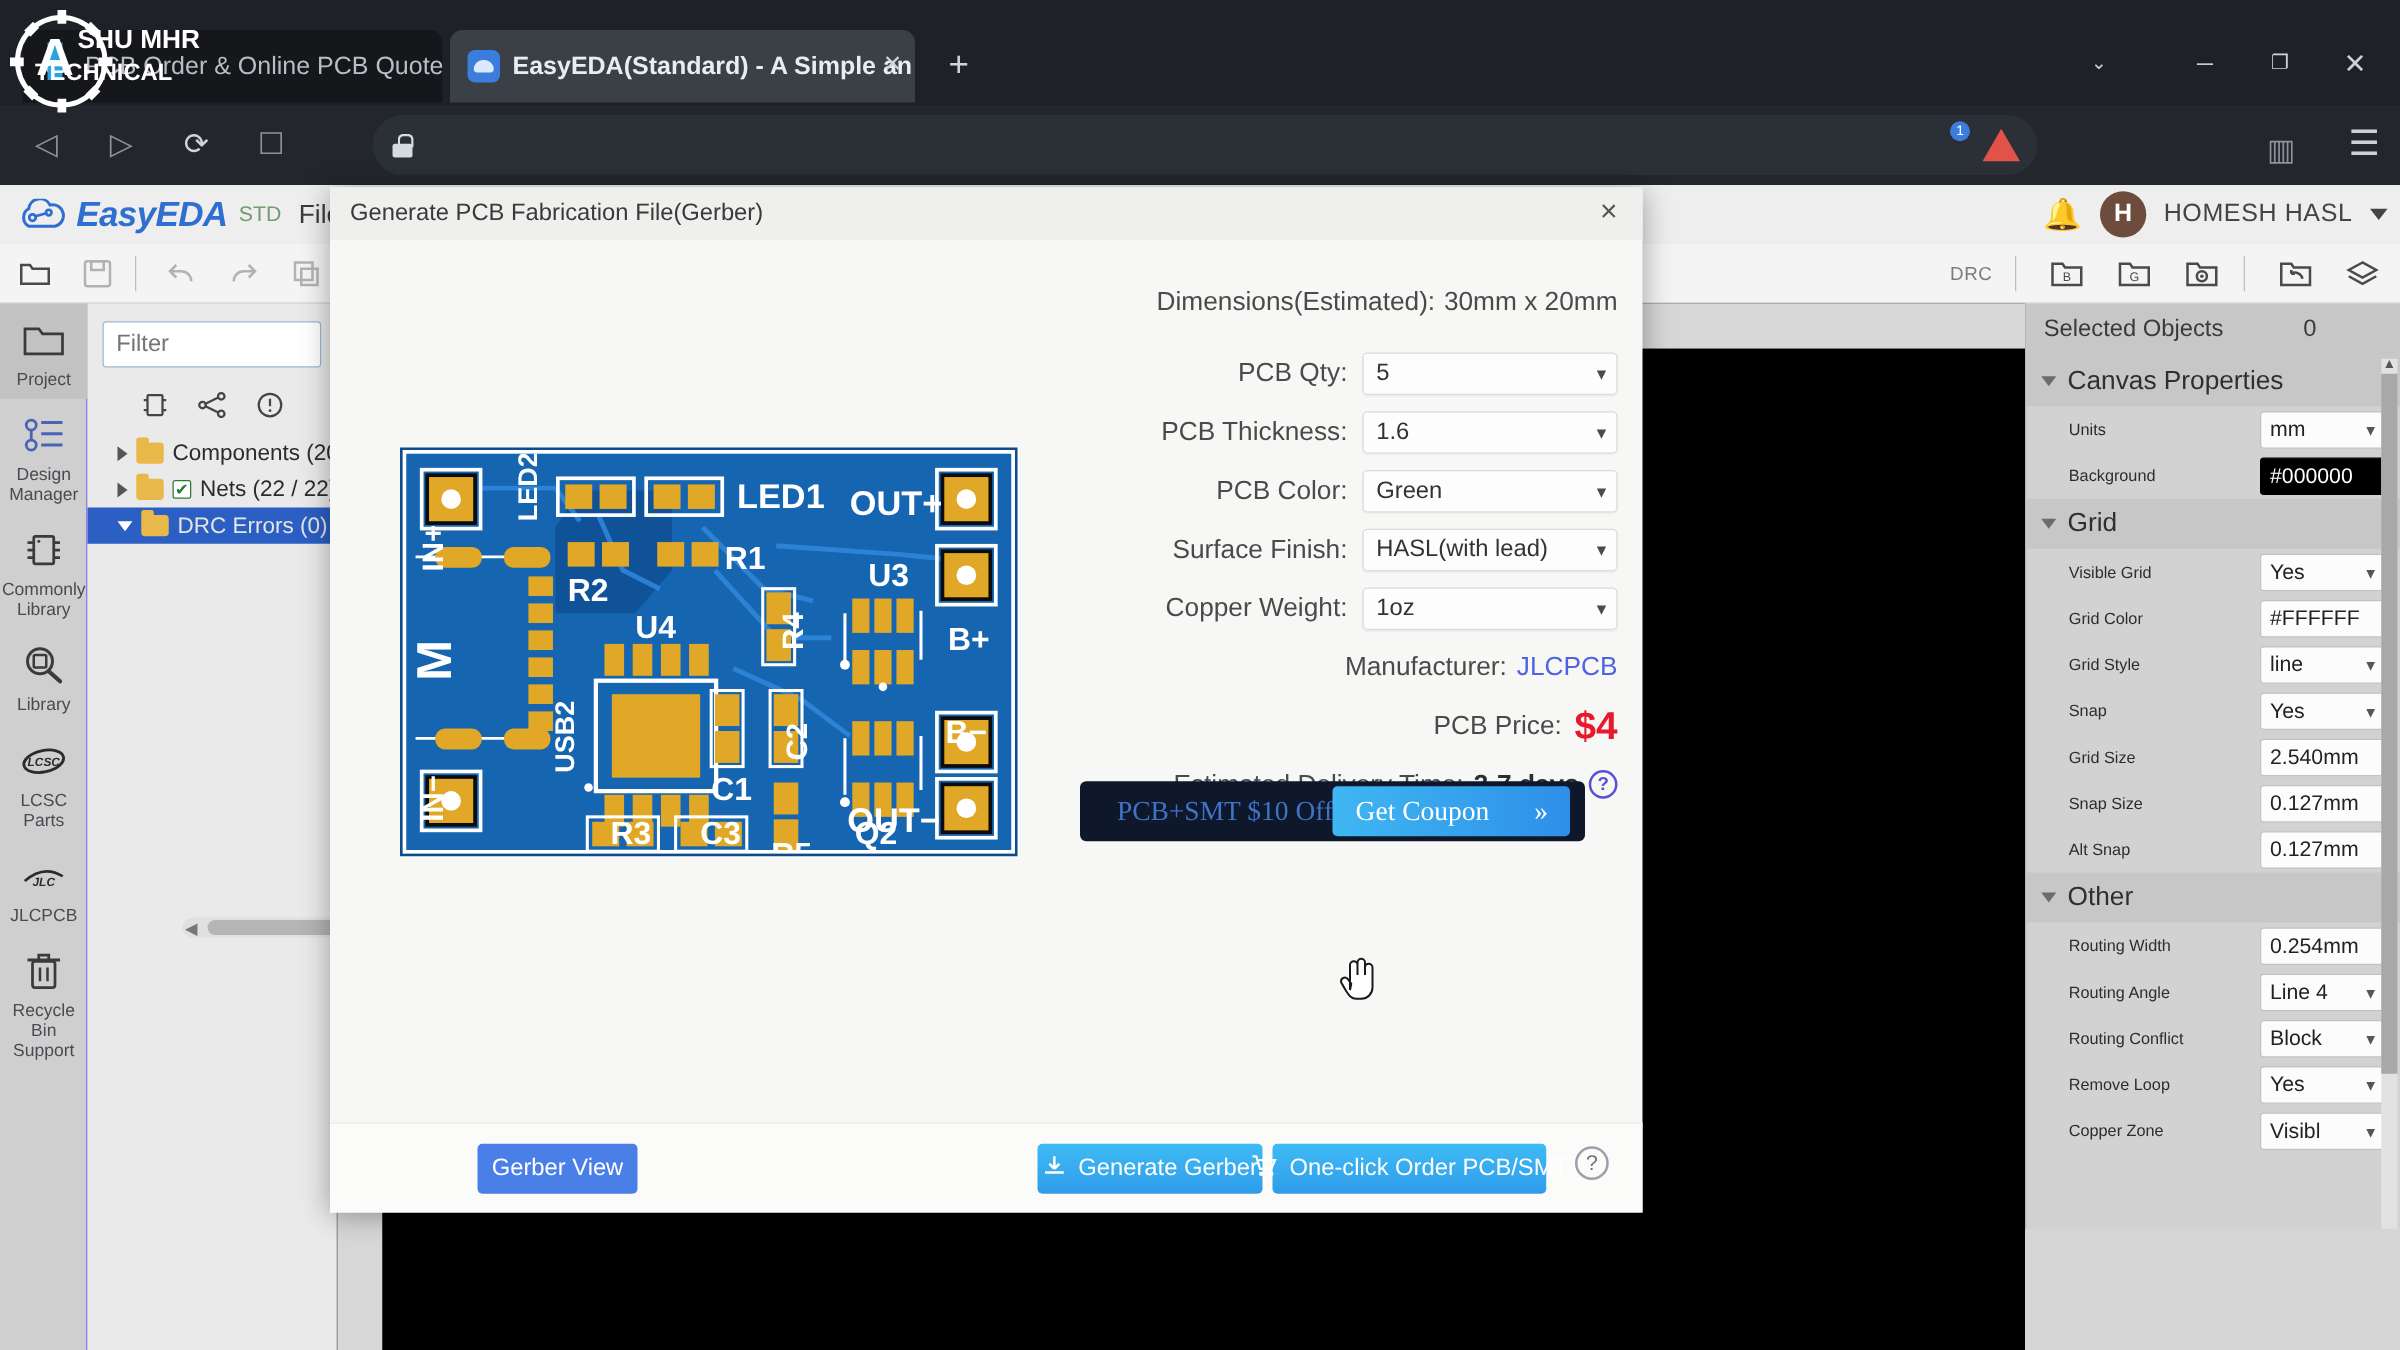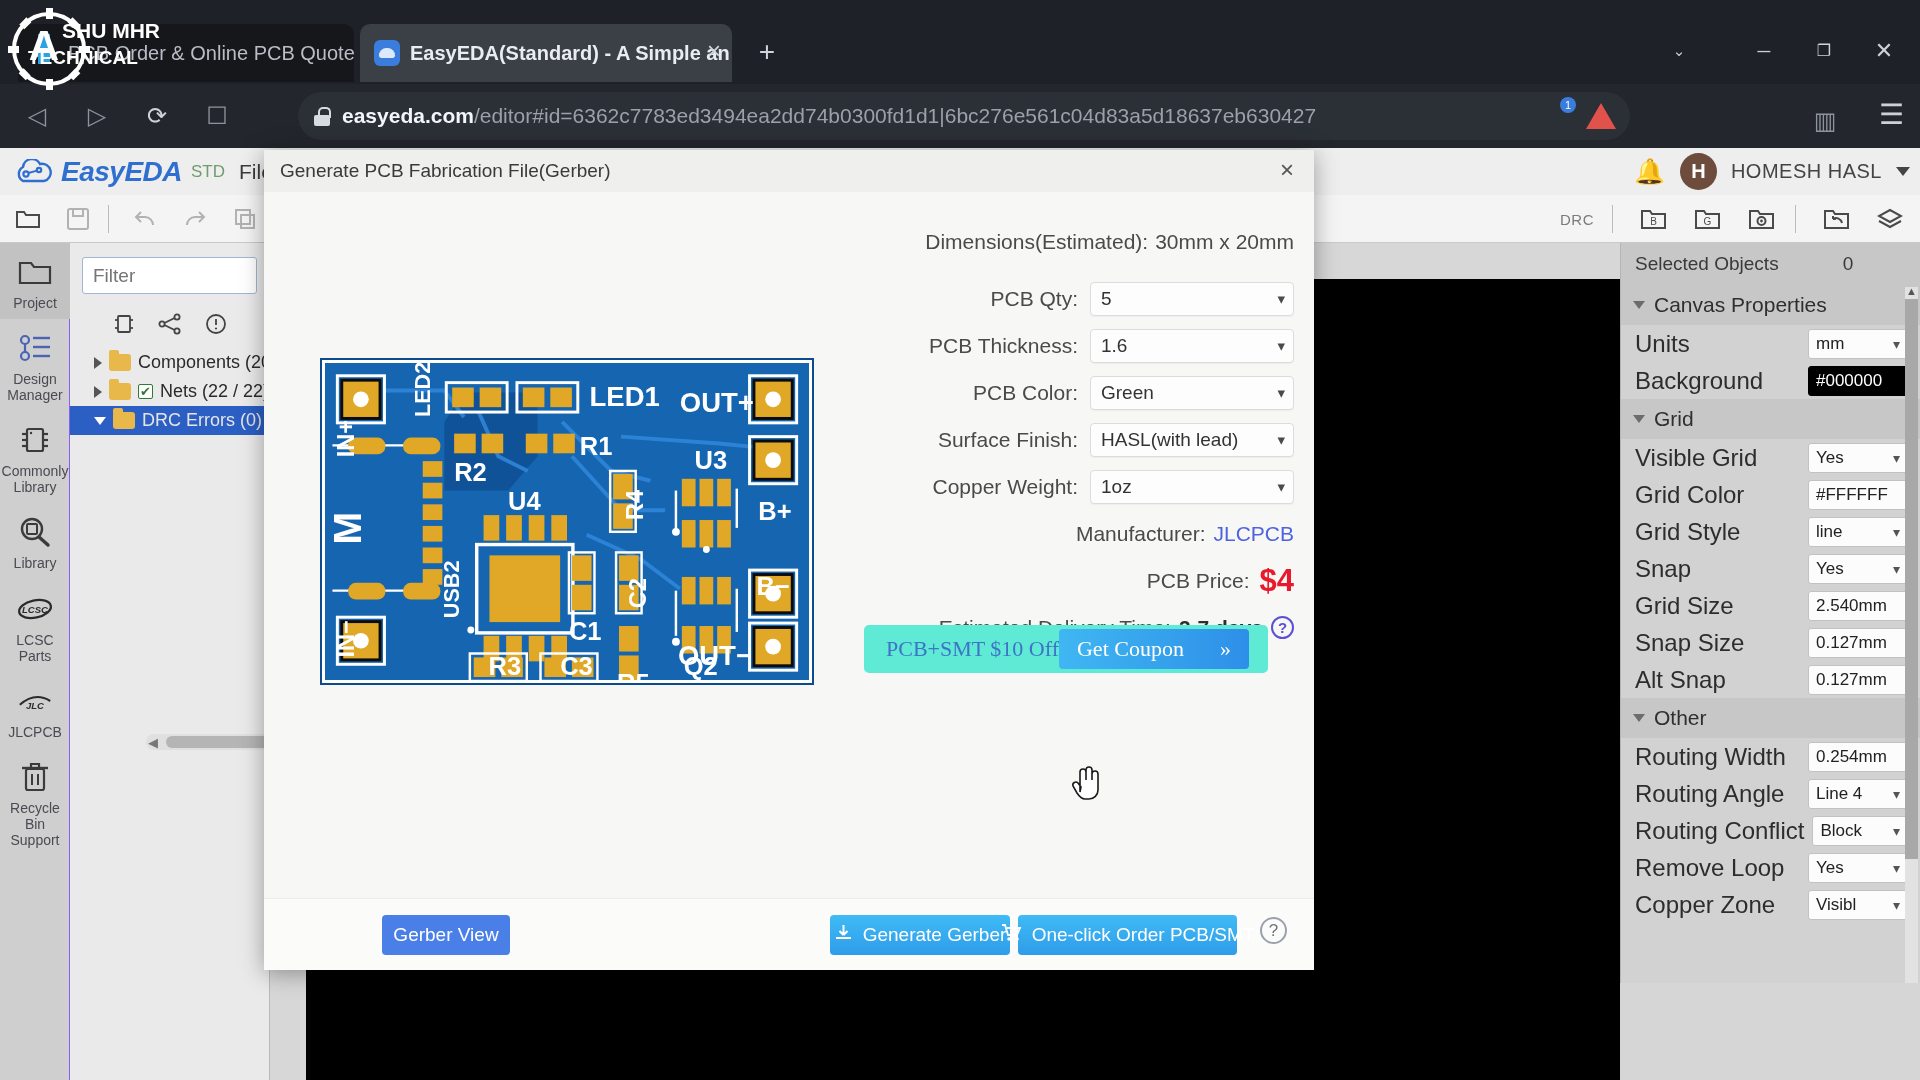--- a/index.html
+++ b/index.html
@@ -215,21 +215,21 @@
   }
   .props-head .val { margin-left: 52px; }
   .group-head {
     height: 40px; background:#c7c7c7; display:flex; align-items:center; gap: 9px; padding: 0 12px;
     font-size: 21px; color:#2f2f2f;
   }
   .group-tri { width:0;height:0;border-left:6px solid transparent;border-right:6px solid transparent;border-top:8px solid #6c6c6c; }
   .prop-row {
     height: 37px; display:flex; align-items:center; padding: 0 12px 0 14px; gap: 8px;
   }
-  .prop-label { font-size: 24px; color:#2d2d2d; flex: 1 1 auto; white-space: nowrap; }
+  .prop-label { font-size: 13px; color:#2d2d2d; flex: 1 1 auto; white-space: nowrap; margin-left: 20px; }
   .prop-ctl {
     width: 100px; height: 30px; background:#fcfcfc; border:1px solid #c2c2c2; border-radius: 3px;
     display:flex; align-items:center; padding: 0 7px; font-size: 17px; color:#222; white-space: nowrap; overflow:hidden;
   }
   .prop-ctl.select { justify-content: space-between; }
   .prop-ctl.dark { background:#000; color:#fff; border-color:#000; }
   .chev { color:#555; font-size: 14px; flex: 0 0 auto; }
   .props-scroll { position:absolute; right:2px; top: 44px; width: 13px; height: 790px; background:#e2e2e2; }
   .props-scroll .thumb { position:absolute; left:0; top: 12px; width:13px; height: 560px; background:#a8a8a8; }
   .props-scroll .up, .props-scroll .dn { position:absolute; left:1px; color:#555; font-size:11px; }
@@ -266,22 +266,22 @@
   }
   .f-select .chev2 { color:#4a4a4a; font-size: 15px; }
   .link { color:#4f63e0; font-size: 21px; }
   .price { color:#e8192c; font-size: 31px; font-weight: 700; }
   .bold { font-weight: 700; color:#2e2e2e; }
   .qmark {
     display:inline-flex; width: 23px; height: 23px; border: 2px solid #5a4fd6; border-radius: 50%;
     align-items:center; justify-content:center; font-size: 15px; color:#5a4fd6; margin-left: 8px; font-weight: 700;
   }
   .coupon {
-    position:absolute; left: 600px; top: 433px; width: 404px; height: 48px; background:#5eead4;
-    border-radius: 5px; display:flex; align-items:center; justify-content:flex-start; padding-left: 22px;
+    position:absolute; left: 600px; top: 433px; width: 404px; height: 48px; background:#0f172a;
+    border-radius: 5px; display:flex; align-items:center; justify-content:center; padding-left: 22px;
   }
   .coupon-text { font-family: "Liberation Serif", serif; font-size: 22px; color:#3e73c7; }
   .coupon-btn {
     width: 190px; height: 40px; margin-right: 4px; border-radius: 4px;
     background: linear-gradient(90deg,#3fb7f2,#2e8fe8);
     display:flex; align-items:center; justify-content:space-between; padding: 0 18px;
     color:#fff; font-family:"Liberation Serif", serif; font-size: 22px;
   }
   .modal-footer {
     position:absolute; bottom: 0; left: 0; width: 1050px; height: 72px; background:#fbfbfa;
@@ -326,21 +326,20 @@
   </div>
 
   <div class="browser-navbar">
     <div class="nav-icon">◁</div>
     <div class="nav-icon">▷</div>
     <div class="nav-icon enabled">⟳</div>
     <div class="nav-icon">☐</div>
   </div>
   <div class="omnibox">
     <span class="lock-icon"></span>
-    <span class="url"><b>easyeda.com</b><span>/editor#id=6362c7783ed3494ea2dd74b0300fd1d1|6bc276e561c04d83a5d18637eb630427</span></span>
     <span class="omni-right">
       <span class="brave-badge">
         <span class="shield"></span>
         <span class="cnt">1</span>
       </span>
       <span class="brave-tri"></span>
     </span>
   </div>
   <div class="nav-icon" style="position:absolute;right:72px;top:98px;">▥</div>
   <div class="hamburger">☰</div>

